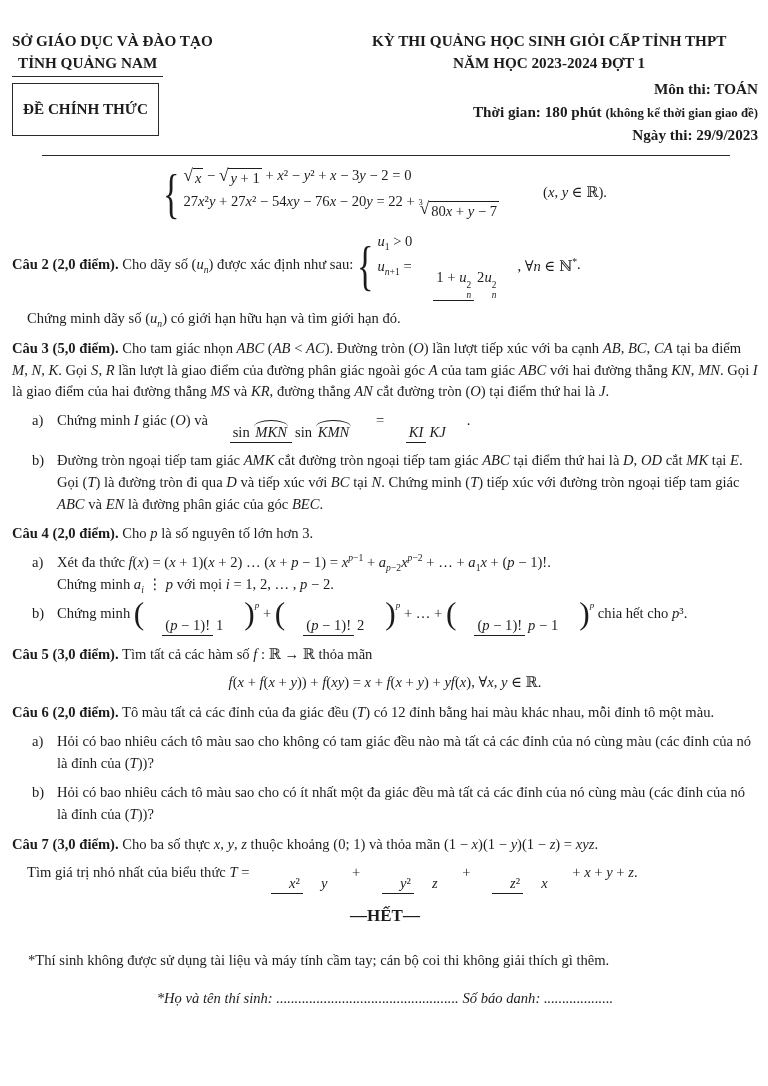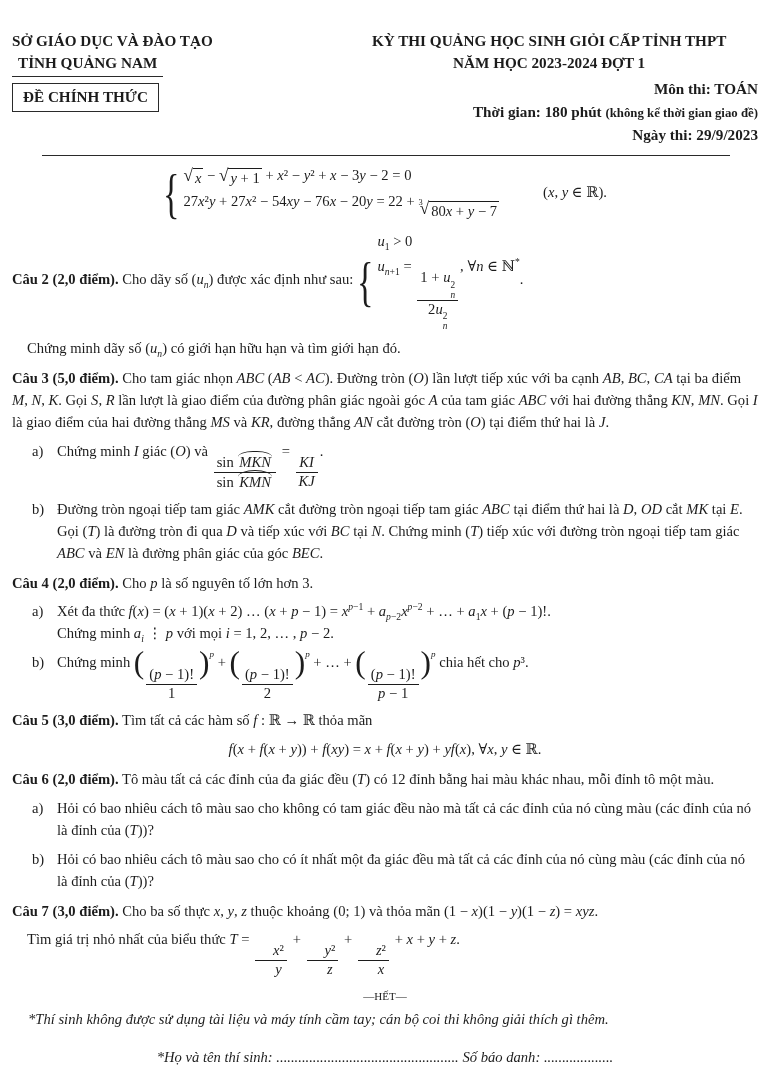--- a/index.html
+++ b/index.html
@@ -14,60 +14,60 @@
   .it{font-style:italic}
   .bold{font-weight:bold}
 
   
   .header{display:flex;align-items:flex-start}
   .h-left{width:44%;text-align:left}
   .h-right{width:56%;text-align:center}
   .h-bold{font-weight:bold;font-size:15.2px;line-height:1.45}
   .ul{display:inline-block;border-bottom:1.4px solid #2a2a2a;padding:0 6px 2px}
   .box-wrap{margin-top:6px}
-  .box{display:inline-block;border:1.5px solid #2a2a2a;padding:2px 10px;font-weight:bold;font-size:15.2px}
+  .box{display:inline-block;border:1.5px solid #2a2a2a;padding:14px 10px;font-weight:bold;font-size:15.2px}
   .h-info{text-align:right;margin:4px 0 0 14px;font-size:15.2px;line-height:1.5}
   .note{font-size:12.8px;font-weight:bold}
   .rule{border-top:1.8px solid #2a2a2a;margin:9px 28px 8px 30px}
 
   
   .q{margin-top:8px}
   .para{margin:6px 0 0 0}
   .indent{text-indent:15px}
   ul.items{list-style:none;margin:2px 0 0 0;padding:0 0 0 20px}
   ul.items li{display:grid;grid-template-columns:25px 1fr;align-items:baseline;margin:7px 0 0 0}
   .marker{font-style:normal}
   .disp{display:flex;justify-content:center;align-items:center;gap:44px;margin:8px 0 2px}
   .center{text-align:center;margin:7px 0 1px}
 
   
   sup.sup{font-size:66%;line-height:0}
   sup.bsup{font-size:62%;vertical-align:1.15em;line-height:0}
   sub.sub{font-size:66%;line-height:0}
   .ss{display:inline-flex;flex-direction:column;font-size:64%;line-height:1.08;vertical-align:-0.55em;text-align:left}
-  .frac{display:inline-flex;flex-direction:column;text-align:center;vertical-align:-0.8em;margin:0 2px;line-height:1.22}
+  .frac{display:inline-flex;flex-direction:row;text-align:center;vertical-align:-0.8em;margin:0 18px;line-height:1.22}
   .fr-num{border-bottom:1.2px solid currentColor;padding:0 3px;white-space:nowrap}
   .fr-den{padding:0 3px;white-space:nowrap}
   .sqrt{display:inline-flex;align-items:flex-start;white-space:nowrap;vertical-align:-0.12em}
   .sq-sign{font-size:118%;line-height:1.02;transform:translateY(-0.05em)}
   .sq-rad{border-top:1.4px solid currentColor;padding:0 2px;line-height:1.3}
   .sq-idx{font-size:58%;line-height:1;margin-right:-0.35em;transform:translateY(-0.35em);z-index:1}
   .hat{position:relative;display:inline-block;padding:1px 2px 0;font-style:italic}
   .hat::before{content:"";position:absolute;left:2%;right:2%;top:-0.18em;height:0.4em;
     border-top:1.6px solid currentColor;border-radius:50% 50% 0 0/100% 100% 0 0}
   .big{font-size:215%;line-height:0;vertical-align:-0.18em;font-weight:300}
   .cases{display:inline-flex;align-items:center;vertical-align:middle;margin:1px 0}
   .cs-brace{font-size:235%;line-height:0.9;transform:scaleY(1.6);transform-origin:center;margin-right:4px;font-weight:300}
   .cs-lines{display:inline-flex;flex-direction:column;align-items:flex-start;row-gap:3px}
   .cs-line{white-space:nowrap}
   .tail{white-space:nowrap}
 
   
-  .het{text-align:center;font-weight:normal;margin:9px 0 5px;font-size:11px}
-  .fnote{font-style:italic;margin:2px 12px 16px 16px}
+  .het{text-align:center;font-weight:bold;margin:9px 0 21px;font-size:17px}
+  .fnote{margin:2px 12px 16px 16px}
   .fname{font-style:italic;text-align:center;margin-top:2px}
 </style>
 </head>
 <body>
 
 <div class="page">
 
   <div class="header">
     <div class="h-left">
       <div class="h-bold">SỞ GIÁO DỤC VÀ ĐÀO TẠO</div>

